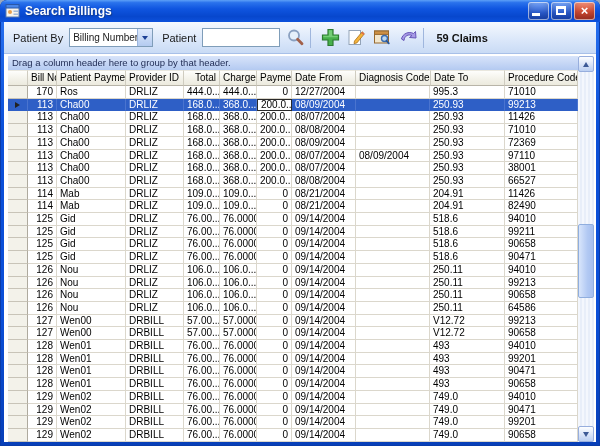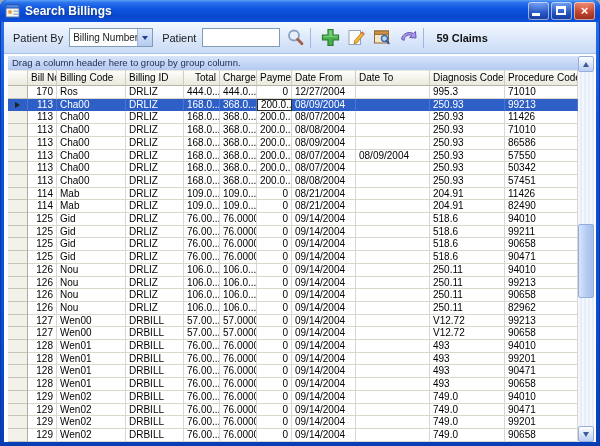--- a/index.html
+++ b/index.html
@@ -134,32 +134,32 @@
           <path d="M2.5 11 C3.5 5.5, 10 3, 14.5 5.5 L16.5 3.5 L17 10 L10.5 9.5 L13 7.5 C9.5 6, 5.5 7.5, 5 12.5 z" fill="#a79ae6" stroke="#6656b8" stroke-width="1"></path>
         </svg>
       </span>
       <span class="tsep"></span>
       <span class="claims">59 Claims</span>
     </div>
 
     <div class="content">
       <div class="gridwrap">
         <div class="grid">
-          <div class="group-strip">Drag a column header here to group by group column.</div>
+          <div class="group-strip">Drag a column header here to group by that header.</div>
           <div class="header-row">
               <div class="h-cell" style="width: 20px;"></div>
               <div class="h-cell al-r" style="width: 29px;">Bill No.</div>
-              <div class="h-cell" style="width: 69px;">Billing Code</div>
-              <div class="h-cell" style="width: 58px;">Billing ID</div>
+              <div class="h-cell" style="width: 69px;">Patient Payme</div>
+              <div class="h-cell" style="width: 58px;">Provider ID</div>
               <div class="h-cell al-r" style="width: 36px; text-align: right;">Total</div>
               <div class="h-cell al-r" style="width: 37px;">Charges</div>
               <div class="h-cell al-r" style="width: 35px;">Payme...</div>
               <div class="h-cell" style="width: 64px;">Date From</div>
+              <div class="h-cell" style="width: 75px;">Diagnosis Code</div>
               <div class="h-cell" style="width: 74px;">Date To</div>
-              <div class="h-cell" style="width: 75px;">Diagnosis Code</div>
               <div class="h-cell" style="width: 73px;">Procedure Code</div>
             </div>
           <div class="rows">
               <div class="grid-row">
                 <div class="cell sel-cell" style="width: 20px;"></div>
                 <div class="cell al-r" style="width: 29px;">170</div>
                 <div class="cell al-l" style="width: 69px;">Ros</div>
                 <div class="cell al-l" style="width: 58px;">DRLIZ</div>
                 <div class="cell al-r" style="width: 36px;">444.0...</div>
                 <div class="cell al-r" style="width: 37px;">444.0...</div>
@@ -214,60 +214,60 @@
                 <div class="cell sel-cell" style="width: 20px;"></div>
                 <div class="cell al-r" style="width: 29px;">113</div>
                 <div class="cell al-l" style="width: 69px;">Cha00</div>
                 <div class="cell al-l" style="width: 58px;">DRLIZ</div>
                 <div class="cell al-r" style="width: 36px;">168.0...</div>
                 <div class="cell al-r" style="width: 37px;">368.0...</div>
                 <div class="cell al-r" style="width: 35px;">200.0...</div>
                 <div class="cell al-l" style="width: 64px;">08/09/2004</div>
                 <div class="cell al-l" style="width: 74px;"></div>
                 <div class="cell al-l" style="width: 75px;">250.93</div>
-                <div class="cell al-l" style="width: 73px;">86586</div>
+                <div class="cell al-l" style="width: 73px;">72369</div>
               </div>
               <div class="grid-row">
                 <div class="cell sel-cell" style="width: 20px;"></div>
                 <div class="cell al-r" style="width: 29px;">113</div>
                 <div class="cell al-l" style="width: 69px;">Cha00</div>
                 <div class="cell al-l" style="width: 58px;">DRLIZ</div>
                 <div class="cell al-r" style="width: 36px;">168.0...</div>
                 <div class="cell al-r" style="width: 37px;">368.0...</div>
                 <div class="cell al-r" style="width: 35px;">200.0...</div>
                 <div class="cell al-l" style="width: 64px;">08/07/2004</div>
                 <div class="cell al-l" style="width: 74px;">08/09/2004</div>
                 <div class="cell al-l" style="width: 75px;">250.93</div>
-                <div class="cell al-l" style="width: 73px;">57550</div>
+                <div class="cell al-l" style="width: 73px;">97110</div>
               </div>
               <div class="grid-row">
                 <div class="cell sel-cell" style="width: 20px;"></div>
                 <div class="cell al-r" style="width: 29px;">113</div>
                 <div class="cell al-l" style="width: 69px;">Cha00</div>
                 <div class="cell al-l" style="width: 58px;">DRLIZ</div>
                 <div class="cell al-r" style="width: 36px;">168.0...</div>
                 <div class="cell al-r" style="width: 37px;">368.0...</div>
                 <div class="cell al-r" style="width: 35px;">200.0...</div>
                 <div class="cell al-l" style="width: 64px;">08/07/2004</div>
                 <div class="cell al-l" style="width: 74px;"></div>
                 <div class="cell al-l" style="width: 75px;">250.93</div>
-                <div class="cell al-l" style="width: 73px;">50342</div>
+                <div class="cell al-l" style="width: 73px;">38001</div>
               </div>
               <div class="grid-row">
                 <div class="cell sel-cell" style="width: 20px;"></div>
                 <div class="cell al-r" style="width: 29px;">113</div>
                 <div class="cell al-l" style="width: 69px;">Cha00</div>
                 <div class="cell al-l" style="width: 58px;">DRLIZ</div>
                 <div class="cell al-r" style="width: 36px;">168.0...</div>
                 <div class="cell al-r" style="width: 37px;">368.0...</div>
                 <div class="cell al-r" style="width: 35px;">200.0...</div>
                 <div class="cell al-l" style="width: 64px;">08/08/2004</div>
                 <div class="cell al-l" style="width: 74px;"></div>
                 <div class="cell al-l" style="width: 75px;">250.93</div>
-                <div class="cell al-l" style="width: 73px;">57451</div>
+                <div class="cell al-l" style="width: 73px;">66527</div>
               </div>
               <div class="grid-row">
                 <div class="cell sel-cell" style="width: 20px;"></div>
                 <div class="cell al-r" style="width: 29px;">114</div>
                 <div class="cell al-l" style="width: 69px;">Mab</div>
                 <div class="cell al-l" style="width: 58px;">DRLIZ</div>
                 <div class="cell al-r" style="width: 36px;">109.0...</div>
                 <div class="cell al-r" style="width: 37px;">109.0...</div>
                 <div class="cell al-r" style="width: 35px;">0</div>
                 <div class="cell al-l" style="width: 64px;">08/21/2004</div>
@@ -383,21 +383,21 @@
                 <div class="cell sel-cell" style="width: 20px;"></div>
                 <div class="cell al-r" style="width: 29px;">126</div>
                 <div class="cell al-l" style="width: 69px;">Nou</div>
                 <div class="cell al-l" style="width: 58px;">DRLIZ</div>
                 <div class="cell al-r" style="width: 36px;">106.0...</div>
                 <div class="cell al-r" style="width: 37px;">106.0...</div>
                 <div class="cell al-r" style="width: 35px;">0</div>
                 <div class="cell al-l" style="width: 64px;">09/14/2004</div>
                 <div class="cell al-l" style="width: 74px;"></div>
                 <div class="cell al-l" style="width: 75px;">250.11</div>
-                <div class="cell al-l" style="width: 73px;">82962</div>
+                <div class="cell al-l" style="width: 73px;">64586</div>
               </div>
               <div class="grid-row">
                 <div class="cell sel-cell" style="width: 20px;"></div>
                 <div class="cell al-r" style="width: 29px;">127</div>
                 <div class="cell al-l" style="width: 69px;">Wen00</div>
                 <div class="cell al-l" style="width: 58px;">DRBILL</div>
                 <div class="cell al-r" style="width: 36px;">57.00...</div>
                 <div class="cell al-r" style="width: 37px;">57.0000</div>
                 <div class="cell al-r" style="width: 35px;">0</div>
                 <div class="cell al-l" style="width: 64px;">09/14/2004</div>

